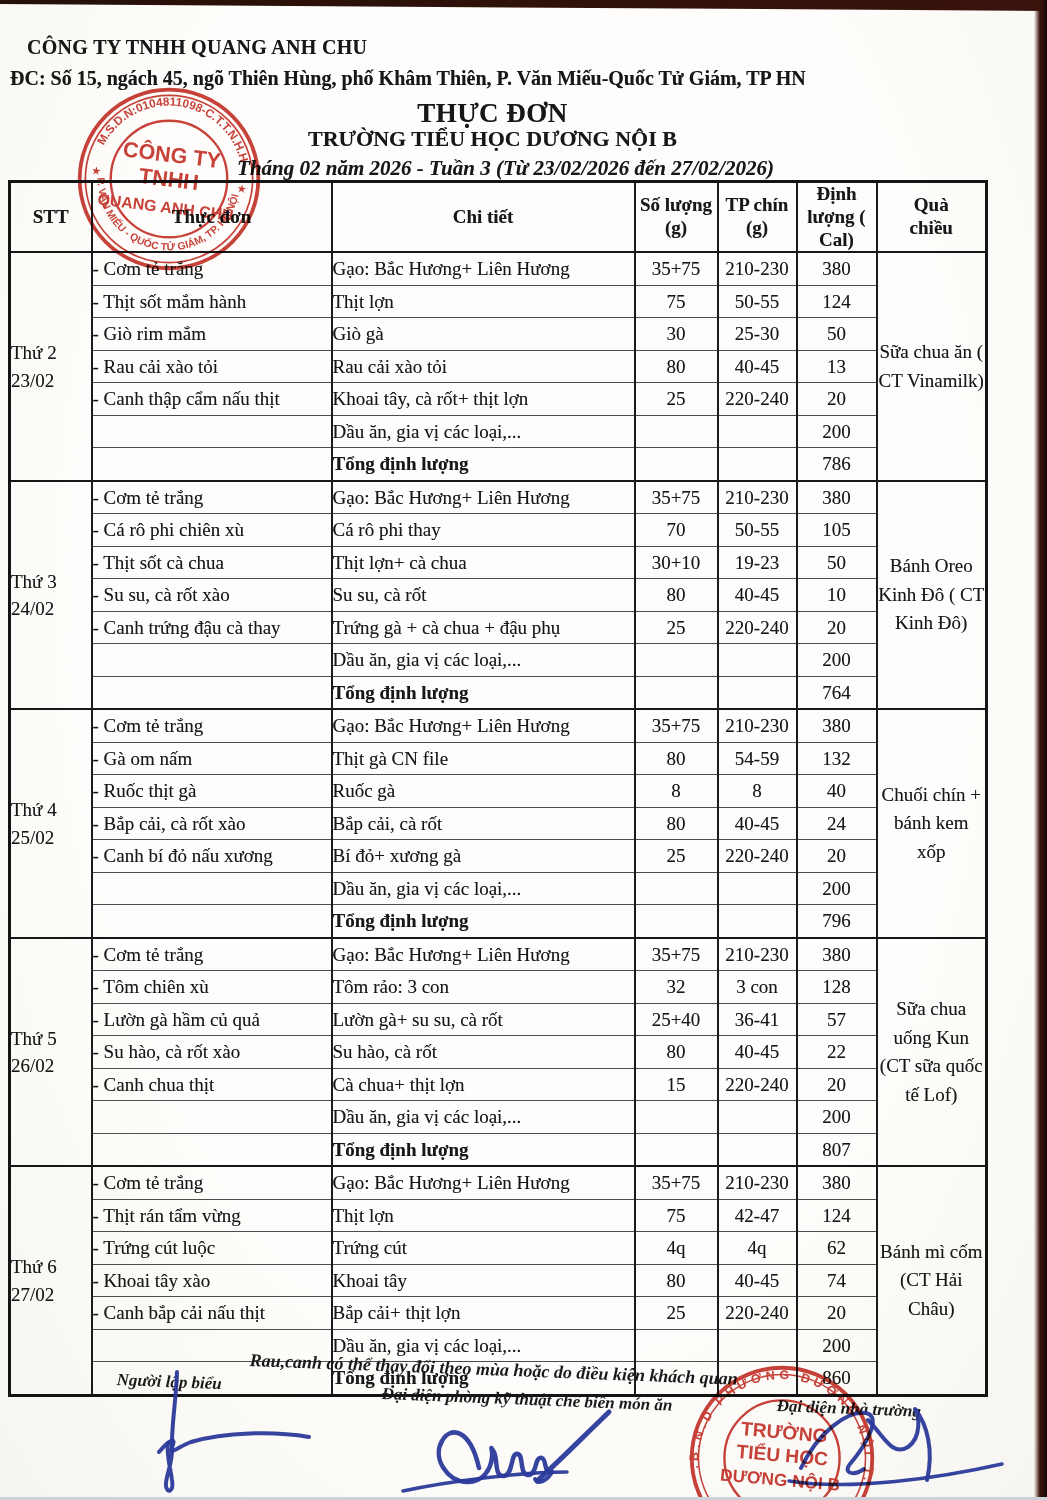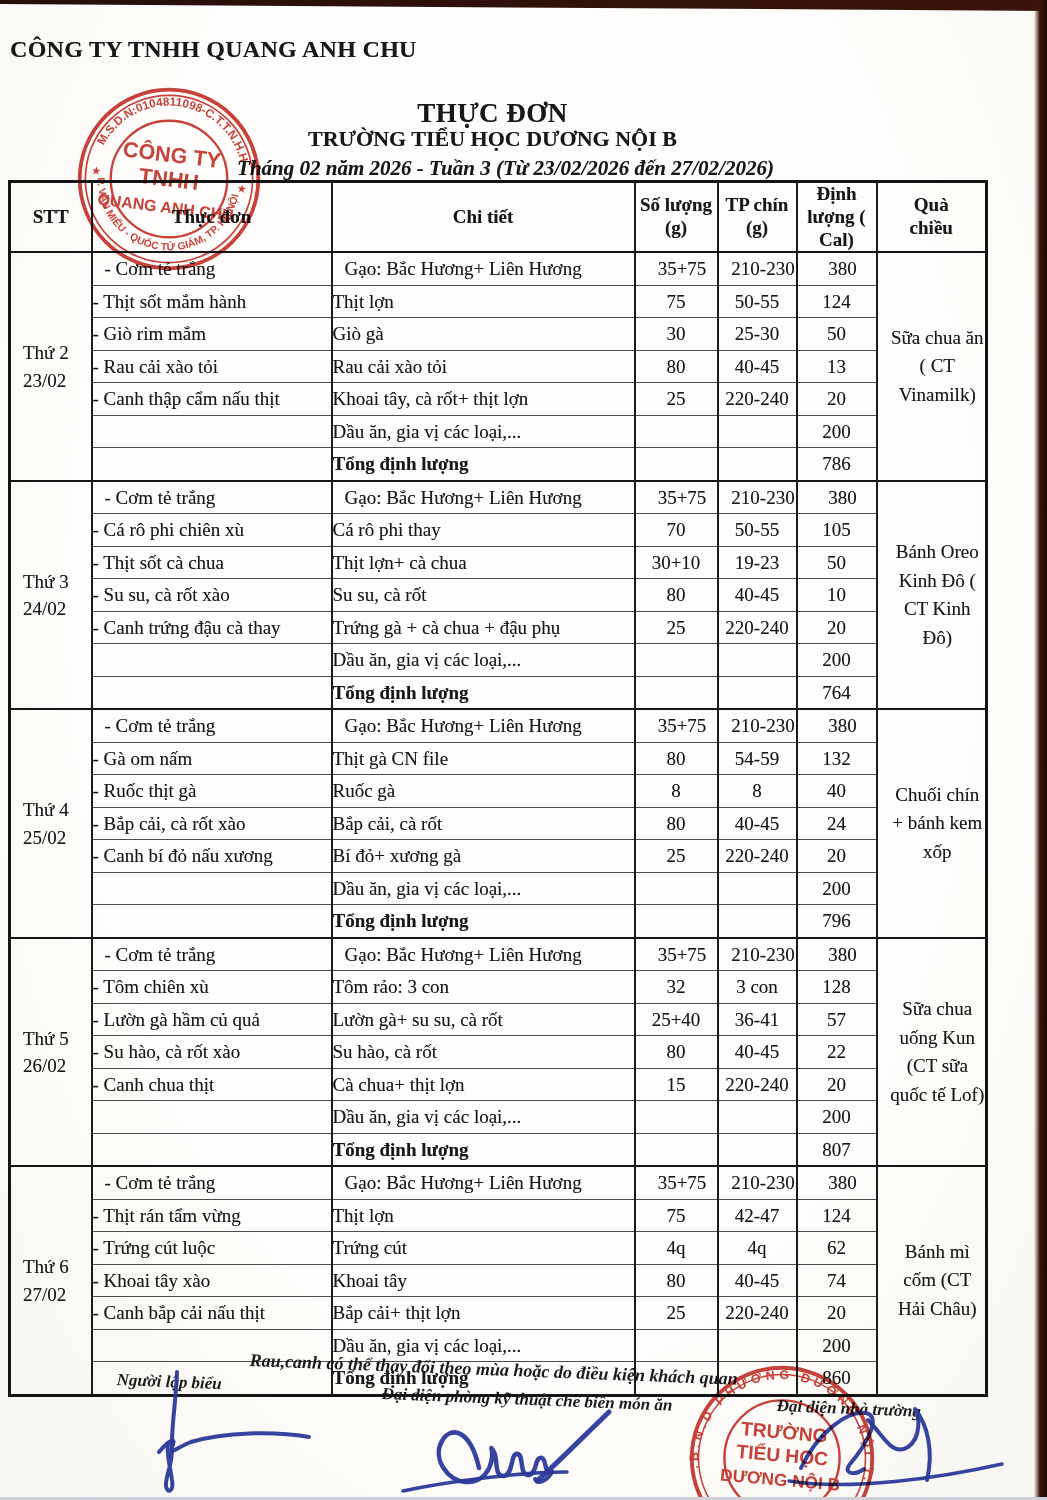--- a/index.html
+++ b/index.html
@@ -9,37 +9,37 @@
   
   .edge-top{position:absolute;left:0;top:0;width:100%;height:13px;z-index:10;
     background:linear-gradient(to right,#241008,#3a130c);
     clip-path:polygon(0 0,100% 0,100% 11px,0 4px);}
   .edge-right{position:absolute;right:0;top:0;width:13px;height:100%;z-index:10;
     background:linear-gradient(to right,rgba(40,14,8,0),#3c140c 45%,#190a05);}
   .edge-bottom{position:absolute;left:0;bottom:0;width:100%;height:3px;background:#ccd1da;z-index:10;}
 
   
   .hdr{position:absolute;color:#171717;text-shadow:0 0 .5px rgba(25,25,25,.45);white-space:nowrap;}
-  .company{left:10px;top:36px;font-weight:bold;font-size:24px;letter-spacing:.3px;}
+  .company{left:27px;top:36px;font-weight:bold;font-size:20px;letter-spacing:.3px;}
   .address{left:10px;top:67px;font-weight:bold;font-size:20px;}
   .doc-title{left:0;top:98px;width:985px;text-align:center;font-weight:bold;font-size:27px;letter-spacing:.5px;}
   .school-name{left:0;top:126px;width:985px;text-align:center;font-weight:bold;font-size:22px;}
   .period{left:13px;top:156px;width:985px;text-align:center;font-weight:bold;font-style:italic;font-size:21px;}
 
   
   .menu-table{position:absolute;left:8px;top:180px;width:977px;z-index:1;
     border-collapse:collapse;table-layout:fixed;color:#171717;
     text-shadow:0 0 .5px rgba(25,25,25,.4);}
   .menu-table{border:3px solid #141414;}
   .menu-table th,.menu-table td{border-left:2px solid #1b1b1b;border-right:2px solid #1b1b1b;
     border-top:1px solid #4c4c4c;border-bottom:1px solid #4c4c4c;padding:0;overflow:hidden;}
   .menu-table thead th{height:64px;font-weight:bold;font-size:19px;text-align:center;
     vertical-align:middle;line-height:1.2;border-bottom:2px solid #161616;}
   .menu-table tbody td{height:31.5px;font-size:19px;vertical-align:middle;}
-  .menu-table tr.block-first td{border-top:2px solid #161616;padding-left:12px;}
+  .menu-table tr.block-first td{border-top:2px solid #161616;}
   .narrow{display:inline-block;max-width:58px;}
   .cell-menu,.cell-detail{text-align:left;padding-left:7px;}
   .num{text-align:center;}
   .bold{font-weight:bold;}
   .cell-day{text-align:left;line-height:1.45;font-size:19px;}
   .cell-snack{text-align:center;line-height:1.5;padding:0 5px;font-size:19px;}
 
   
   .note{position:absolute;left:250px;top:1350px;font-weight:bold;font-style:italic;font-size:18px;
     color:#1a1a1a;white-space:nowrap;transform:rotate(2.2deg);transform-origin:left top;z-index:2;}
@@ -61,20 +61,21 @@
 </head>
 <body>
 
 <div class="page">
 
   <div class="edge-top"></div>
   <div class="edge-right"></div>
   <div class="edge-bottom"></div>
 
   <div class="hdr company">CÔNG TY TNHH QUANG ANH CHU</div>
+  <div class="hdr address">ĐC: Số 15, ngách 45, ngõ Thiên Hùng, phố Khâm Thiên, P. Văn Miếu-Quốc Tử Giám, TP HN</div>
   <div class="hdr doc-title">THỰC ĐƠN</div>
   <div class="hdr school-name">TRƯỜNG TIỂU HỌC DƯƠNG NỘI B</div>
   <div class="hdr period">Tháng 02 năm 2026  - Tuần 3 (Từ 23/02/2026 đến 27/02/2026)</div>
 
   <table class="menu-table">
     <colgroup>
       <col style="width:82px">
         <col style="width:240px">
         <col style="width:303px">
       <col style="width:83px">

